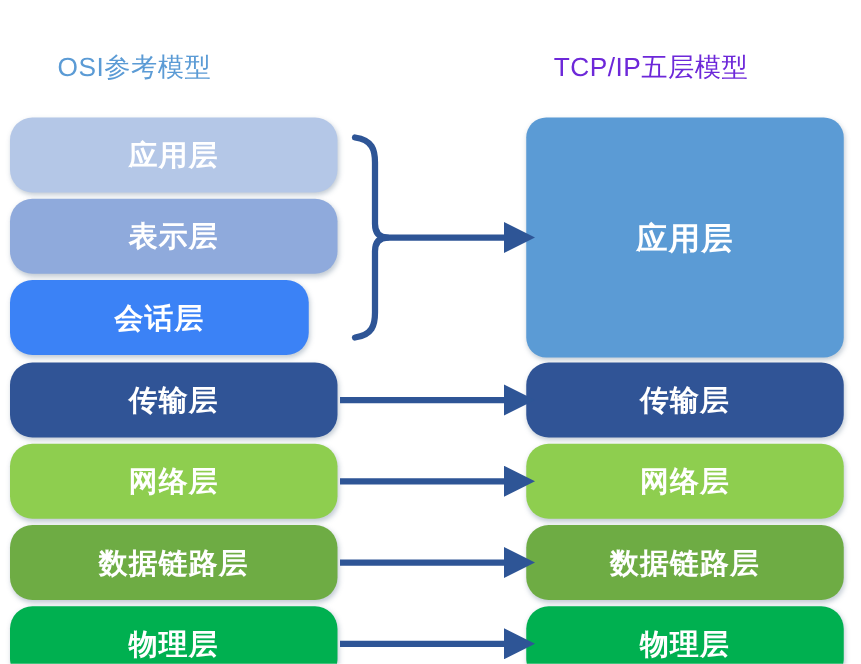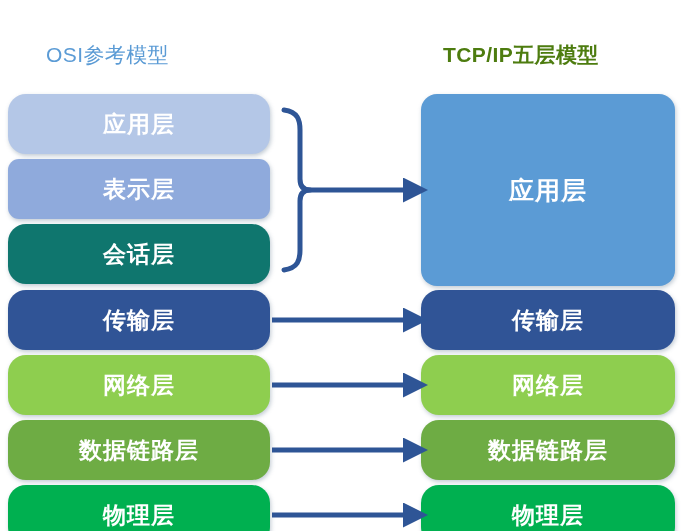--- a/index.html
+++ b/index.html
@@ -78,25 +78,25 @@
     stroke-linejoin: round;
   }
 </style>
 </head>
 <body>
 
 <div id="diagram" style="background: rgb(255, 255, 255); margin-top: 24px;">
 
   <div class="col-title" id="title-osi" style="color: rgb(91, 155, 213);">OSI参考模型</div>
 
-  <div class="col-title" id="title-tcpip" style="color: #4d7c0f; font-weight: bold;">TCP/IP五层模型</div>
+  <div class="col-title" id="title-tcpip" style="color: #6d28d9;">TCP/IP五层模型</div>
 
   <div class="layer-box left-col" id="osi-0" style="left: 8px; top: 70px; width: 262px; height: 60px; background-color: rgb(180, 199, 231);">应用层</div>
-  <div class="layer-box left-col" id="osi-1" style="left: 8px; top: 135px; width: 262px; height: 60px; background-color: rgb(143, 170, 220); border-radius: 11px;">表示层</div>
-  <div class="layer-box left-col" id="osi-2" style="left: 8px; top: 200px; width: 262px; height: 60px; background-color: #0f766e;">会话层</div>
+  <div class="layer-box left-col" id="osi-1" style="left: 8px; top: 135px; width: 262px; height: 60px; background-color: rgb(143, 170, 220);">表示层</div>
+  <div class="layer-box left-col" id="osi-2" style="left: 8px; top: 200px; width: 239px; height: 60px; background-color: #3b82f6;">会话层</div>
   <div class="layer-box left-col" id="osi-3" style="left: 8px; top: 266px; width: 262px; height: 60px; background-color: rgb(48, 84, 150);">传输层</div>
   <div class="layer-box left-col" id="osi-4" style="left: 8px; top: 331px; width: 262px; height: 60px; background-color: rgb(142, 206, 79);">网络层</div>
   <div class="layer-box left-col" id="osi-5" style="left: 8px; top: 396px; width: 262px; height: 60px; background-color: rgb(110, 172, 68);">数据链路层</div>
   <div class="layer-box left-col" id="osi-6" style="left: 8px; top: 461px; width: 262px; height: 60px; background-color: rgb(0, 176, 80);">物理层</div>
 
   <div class="layer-box right-col tall" id="tcp-0" style="left: 421px; top: 70px; width: 254px; height: 192px; background-color: rgb(91, 155, 213);">应用层</div>
   <div class="layer-box right-col" id="tcp-1" style="left: 421px; top: 266px; width: 254px; height: 60px; background-color: rgb(48, 84, 150);">传输层</div>
   <div class="layer-box right-col" id="tcp-2" style="left: 421px; top: 331px; width: 254px; height: 60px; background-color: rgb(142, 206, 79);">网络层</div>
   <div class="layer-box right-col" id="tcp-3" style="left: 421px; top: 396px; width: 254px; height: 60px; background-color: rgb(110, 172, 68);">数据链路层</div>
   <div class="layer-box right-col" id="tcp-4" style="left: 421px; top: 461px; width: 254px; height: 60px; background-color: rgb(0, 176, 80);">物理层</div>

